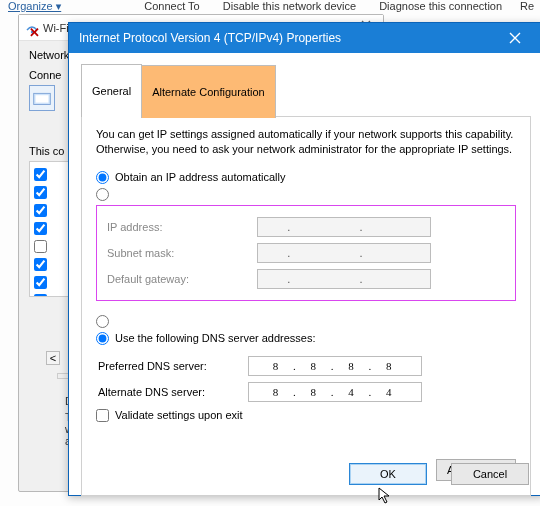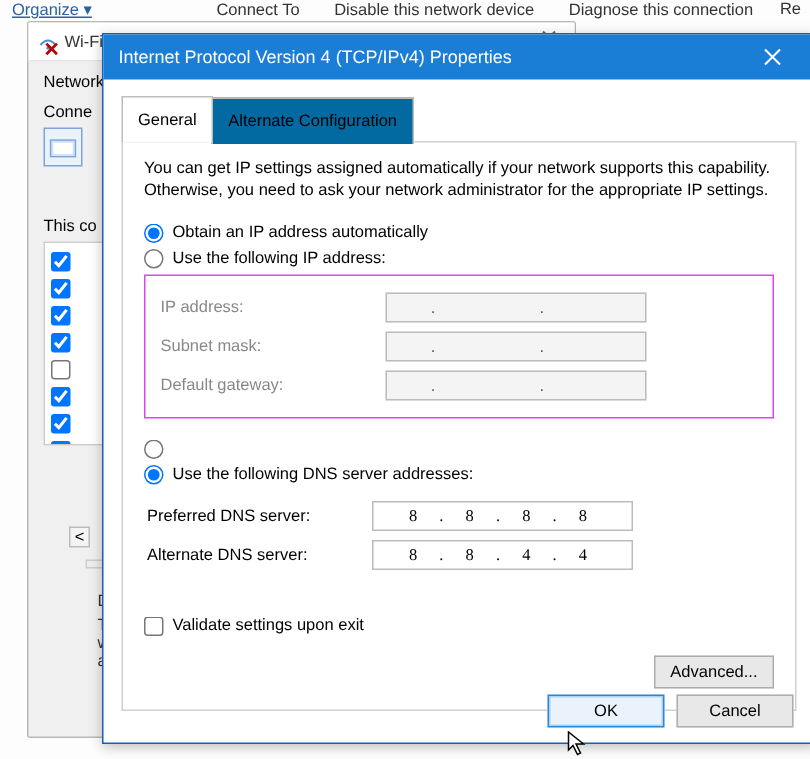--- a/index.html
+++ b/index.html
@@ -36,47 +36,47 @@
   .ipv4-dialog {
     position: absolute; left: 68px; top: 22px; width: 476px; height: 474px;
     background: #fff; border: 1px solid #0b63b8; box-shadow: 0 2px 8px rgba(0,0,0,.25);
   }
   .ipv4-titlebar { height: 30px; background: #1a7ed6; color: #fff; display: flex; align-items: center; padding: 0 10px; }
   .ipv4-title { font-size: 12px; }
   .ipv4-close { margin-left:auto; width:36px; height:30px; display:flex; align-items:center; justify-content:center; font-size:14px;}
   .ipv4-close svg { stroke:#fff; }
 
   .tab-strip { padding: 10px 12px 0 12px; display:flex; }
-  .tab { padding: 9px 10px; border: 1px solid #bdbdbd; border-bottom: none; background:#fff; position:relative; top:1px; z-index:2;}
-  .tab.inactive { background:#0369a1; z-index:1; top:2px;}
+  .tab { padding: 20px 10px; border: 1px solid #bdbdbd; border-bottom: none; background:#fff; position:relative; top:1px; z-index:2;}
+  .tab.inactive { background:#fdba74; z-index:1; top:2px;}
   .tab + .tab { margin-left:-1px;}
   .tab-panel { margin: 0 12px 0 12px; border:1px solid #d0d0d0; padding: 10px 14px 14px 14px; height: 380px; position:relative;}
 
   .desc-text { line-height: 1.35; margin-bottom: 14px; }
 
   .radio-row { display:flex; align-items:center; margin: 4px 0; }
   .radio-row input { margin: 0 6px 0 0; }
 
   .ip-grid { border:1px solid #d946ef; padding:8px 10px; margin: 2px 0 14px 0; }
   .field-row { display:flex; align-items:center; height:26px; }
   .field-row label { width: 150px; color:#888; }
   .field-row.enabled label { color:#000; }
   .ip-input { width: 174px; height:20px; border:1px solid #bcbcbc; background:#f4f4f4; text-align:center; letter-spacing: 6px; font-family: inherit;}
   .ip-input.enabled { background:#fff;font-family:Liberation Serif, serif; }
 
   .dns-grid { padding: 4px 2px 0 2px; }
 
-  .validate-row { display:flex; align-items:center; margin-top:28px;}
+  .validate-row { display:flex; align-items:center; margin-top:4px;}
   .validate-row input { margin:0 6px 0 0;}
   .adv-btn { position:absolute; right:14px; bottom:14px; }
 
   .btn { min-width: 78px; height:22px; border:1px solid #adadad; background:#e8e8e8; padding:0 10px;}
   .btn.primary { border:1px solid #2a86d6; box-shadow: inset 0 0 0 1px #a9d2f3; background:#eaf3fb;}
 
-  .dlg-buttons { position:absolute; right:14px; bottom:10px; display:flex; gap:8px;}
+  .dlg-buttons { position:absolute; right:14px; bottom:10px; display:flex; gap:24px;}
   .cursor { position:absolute; left: 378px; top: 487px; pointer-events:none;}
 </style>
 </head>
 <body>
 
 <div class="bg-toolbar">
   <span style="color:#2a62a1; text-decoration:underline;">Organize ▾</span>
   <span style="margin-left:80px;">Connect To</span>
   <span style="margin-left:20px;">Disable this network device</span>
   <span style="margin-left:20px;">Diagnose this connection</span>
@@ -170,21 +170,20 @@
 
   <div class="tab-panel">
     <div class="desc-text">You can get IP settings assigned automatically if your network supports this capability. Otherwise, you need to ask your network administrator for the appropriate IP settings.</div>
 
     <div class="radio-row">
       <input type="radio" name="ipmode" checked="" style="">
       <span>Obtain an IP address automatically</span>
     </div>
     <div class="radio-row">
       <input type="radio" name="ipmode" style="">
-      <span>Use the following IP address:</span>
     </div>
 
     <div class="ip-grid">
       <div class="field-row">
         <label>IP address:</label>
         <input class="ip-input" disabled="" value="   .       .       .   " style="">
       </div>
       <div class="field-row">
         <label>Subnet mask:</label>
         <input class="ip-input" disabled="" value="   .       .       .   " style="">

